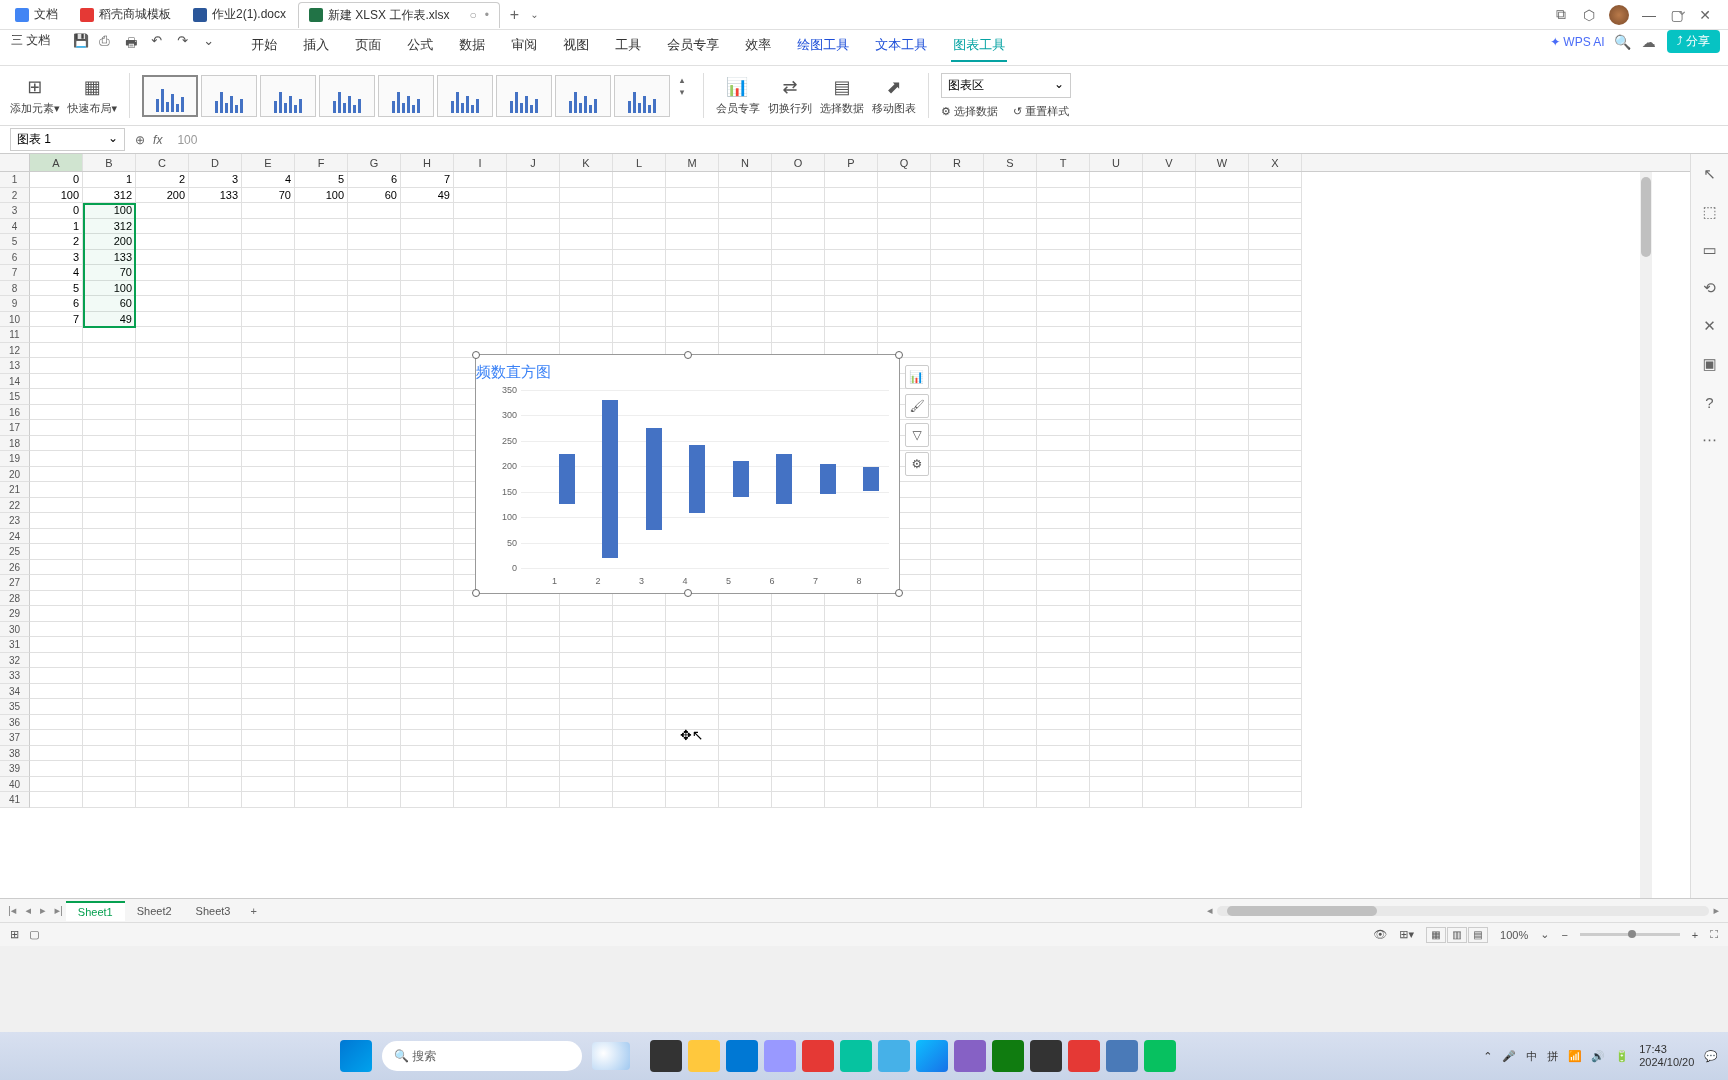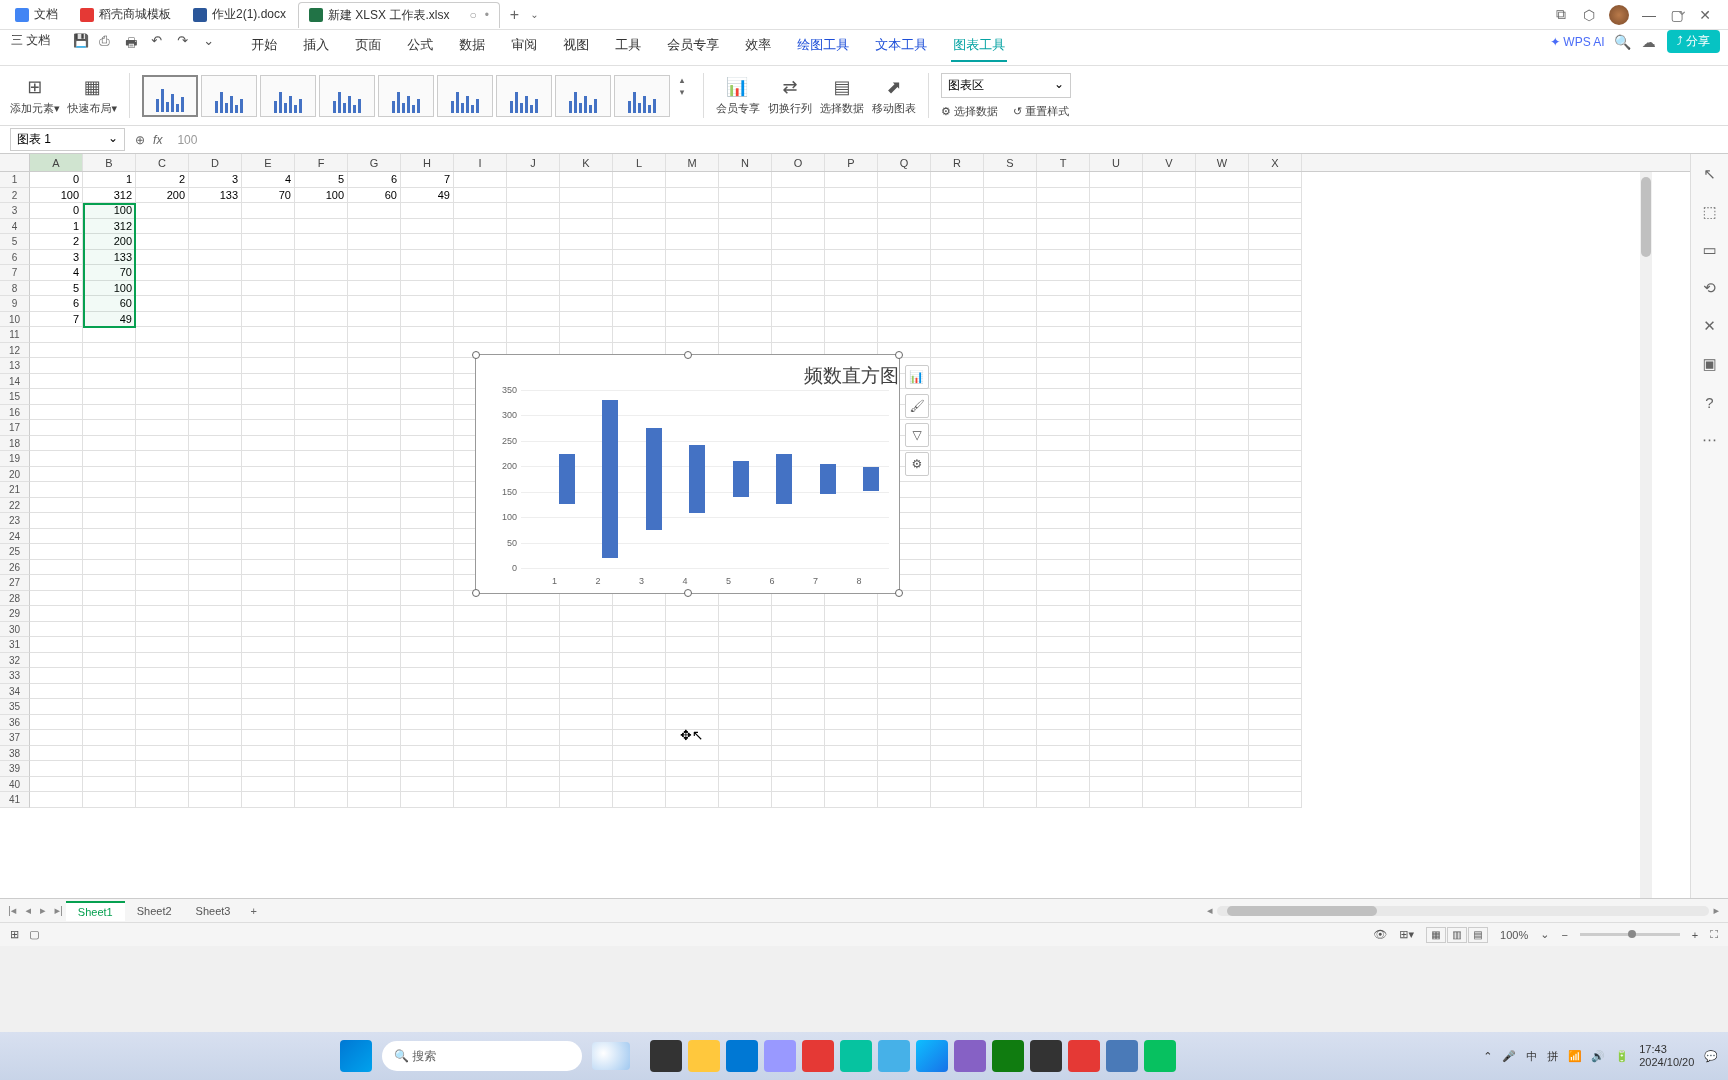--- a/index.html
+++ b/index.html
@@ -52,21 +52,21 @@
 .corner{width:30px;border-right:1px solid #ccc;background:#f5f5f5;}
 .col-h{width:53px;border-right:1px solid #e0e0e0;text-align:center;line-height:18px;color:#444;}
 .col-h.selA{background:#d0e4d0;}
 .grid-body{position:relative;}
 .row{display:flex;height:15.5px;}
 .row-h{width:30px;border-right:1px solid #ccc;border-bottom:1px solid #e0e0e0;background:#f5f5f5;text-align:center;font-size:10px;line-height:15px;color:#555;}
 .cell{width:53px;border-right:1px solid #e0e0e0;border-bottom:1px solid #e0e0e0;text-align:right;padding-right:3px;font-size:11px;line-height:15px;color:#000;}
 .sel-range{position:absolute;border:2px solid #06a050;background:rgba(6,160,80,0.05);pointer-events:none;}
 .chart-obj{position:absolute;left:475px;top:200px;width:425px;height:240px;border:1px solid #999;background:#fff;}
 .handle{position:absolute;width:8px;height:8px;border:1px solid #666;background:#fff;border-radius:50%;}
-.chart-title{text-align:right;font-size:19px;padding-top:8px;color:#404040;}
+.chart-title{text-align:left;font-size:15px;padding-top:8px;color:#3b82f6;}
 .chart-plot{position:absolute;left:45px;top:35px;right:10px;bottom:25px;}
 .y-axis{position:absolute;left:-32px;top:0;bottom:0;width:30px;}
 .y-tick{position:absolute;right:2px;font-size:9px;color:#666;transform:translateY(-50%);}
 .grid-line{position:absolute;left:0;right:0;border-top:1px solid #eee;}
 .bars-area{position:absolute;left:0;right:0;bottom:0;top:0;display:flex;align-items:flex-end;justify-content:space-around;padding:0 10px;}
 .bar-col{display:flex;flex-direction:column;align-items:center;}
 .bar{width:16px;background:#4472c4;}
 .x-label{position:absolute;bottom:-18px;font-size:9px;color:#666;width:40px;text-align:center;}
 .chart-side-btns{position:absolute;right:-30px;top:10px;display:flex;flex-direction:column;gap:5px;}
 .chart-side-btn{width:24px;height:24px;border:1px solid #ccc;background:#fff;display:flex;align-items:center;justify-content:center;font-size:12px;color:#555;cursor:pointer;border-radius:2px;}

